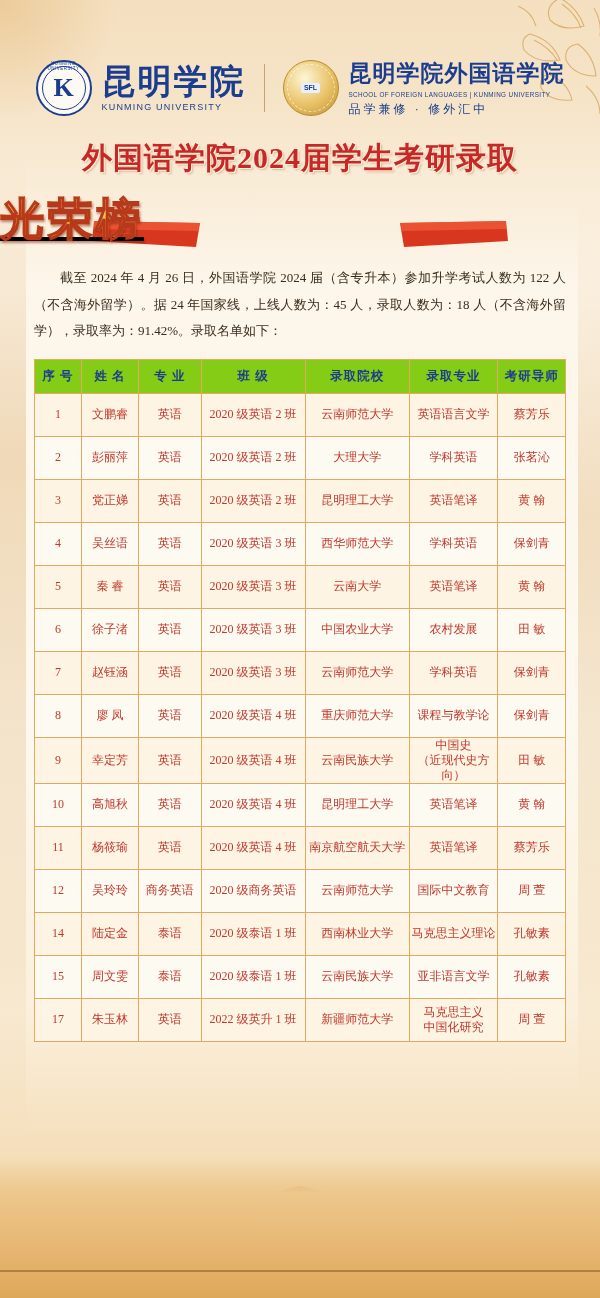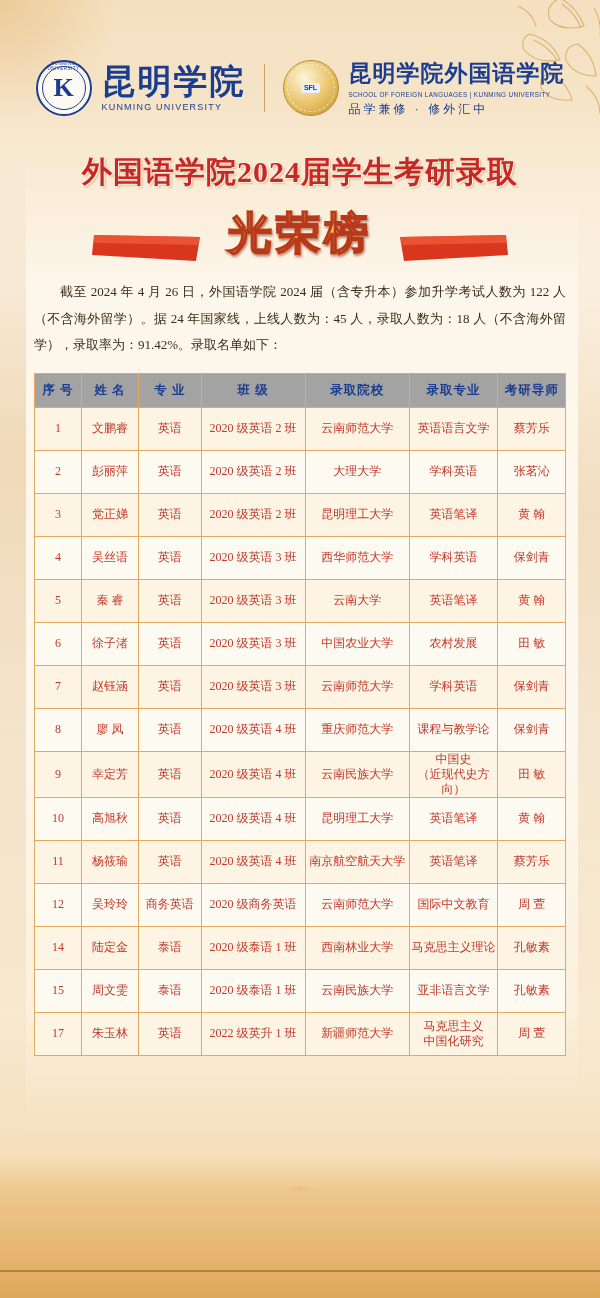--- a/index.html
+++ b/index.html
@@ -76,28 +76,28 @@
     font-size: 7px; color: #1b3d8f; font-weight: bold; background: #eaf0fb;
     border-radius: 2px; padding: 1px 3px; line-height: 1.1; text-align: center;
   }
   .seal-gold-ring { position: absolute; inset: 3px; border-radius: 50%; border: 1px dashed rgba(255,255,255,.6); }
   .fl-cn { font-family: "Liberation Serif", serif; font-size: 23px; font-weight: bold; color: #1b3d8f; letter-spacing: 1px; }
   .fl-en { font-size: 6.3px; color: #1b3d8f; letter-spacing: .4px; margin-top: 2px; }
   .fl-motto { font-size: 12px; color: #1b3d8f; letter-spacing: 3px; margin-top: 3px; }
 
   
   .main-title {
-    text-align: center; margin-top: 34px;
+    text-align: center; margin-top: 20px;
     font-family: "Liberation Serif", serif;
     font-size: 30px; font-weight: bold; letter-spacing: 1px;
     color: #c62828;
     text-shadow: 1px 1px 0 #fff3d6, 2px 2px 2px rgba(150,60,20,.28);
   }
   .glory-wrap {
-    position: relative; text-align: center; margin-top: 4px; height: 74px;
+    position: relative; text-align: left; margin-top: 4px; height: 74px; text-decoration: underline;
   }
   .glory-ribbon-l, .glory-ribbon-r {
     position: absolute; top: 34px; width: 112px; height: 34px;
   }
   .glory-ribbon-l { left: 92px; }
   .glory-ribbon-r { right: 92px; }
   .glory-text {
     position: relative; z-index: 3;
     font-family: "Liberation Serif", serif;
     font-size: 44px; font-weight: bold; letter-spacing: 4px;
@@ -118,21 +118,21 @@
 
   
   .table-wrap { margin: 14px 34px 0 34px; }
   table { width: 100%; border-collapse: collapse; table-layout: fixed; }
   th, td {
     border: 1px solid #e2a95f;
     text-align: center; vertical-align: middle;
     font-family: "Liberation Serif", serif;
   }
   thead th {
-    background: #a3a3a3;
+    background: #84cc16;
     color: #1b3d8f; font-weight: bold;
     font-size: 12.5px; height: 34px; letter-spacing: 1px;
   }
   tbody td {
     height: 43px; font-size: 12px; color: #c0392b;
   }
   tbody tr:nth-child(odd) td { background: #fdf4e4; }
   tbody tr:nth-child(even) td { background: #fdfaf2; }
   tbody td.idx { color: #c0392b; }
   td .two-line { line-height: 1.25; display: block; }

